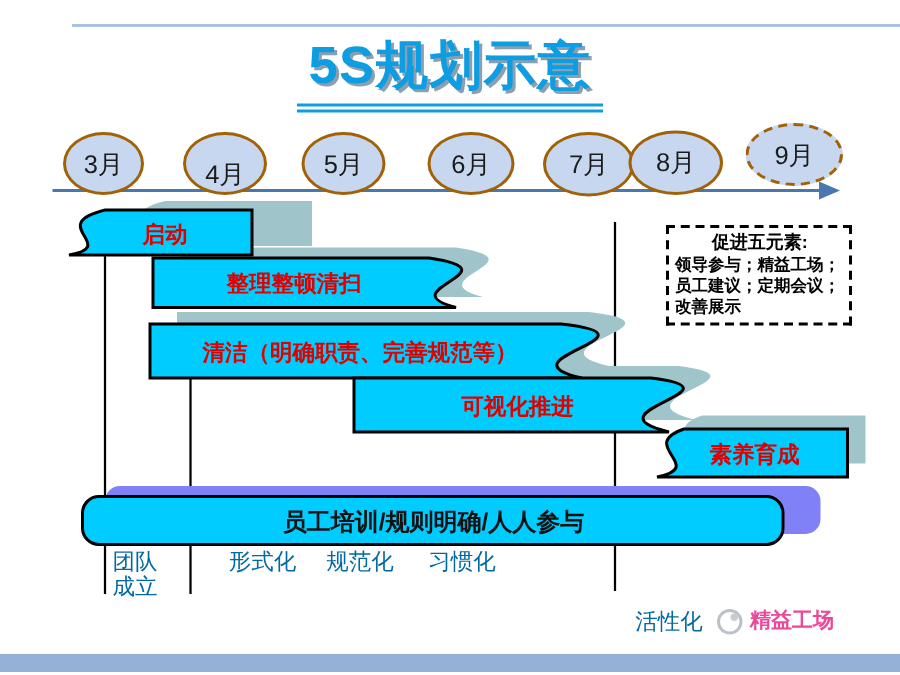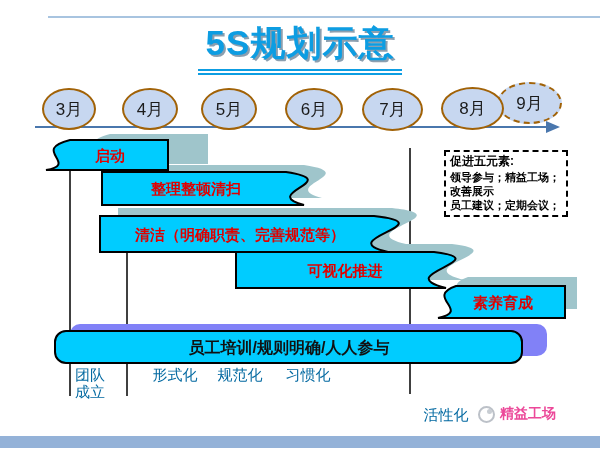--- a/index.html
+++ b/index.html
@@ -27,21 +27,21 @@
   svg.layer{position:absolute;left:0;top:0;z-index:1;}
   svg text{font-family:"Liberation Sans", sans-serif;font-weight:bold;}
   .vline{stroke:#000;stroke-width:1.5;fill:none;}
   .bars path, .bars rect{stroke:#000;stroke-width:2;}
   
   .note{
     left:444px;top:150px;width:124px;box-sizing:border-box;z-index:3;
     border:2px dashed #000;background:#fff;padding:2px 3px 3px 4px;
     font-size:11px;font-weight:bold;line-height:1.3;color:#000;white-space:nowrap;
   }
-  .note .heading{font-size:12px;}
+  .note .heading{font-size:12px;text-align:center;}
   
   .phase{
     position:absolute;top:366px;width:90px;text-align:center;z-index:2;
     font-size:15px;color:#0369a1;white-space:pre-line;line-height:1.15;
   }
   
   .watermark{left:478px;top:405px;display:flex;align-items:center;gap:5px;z-index:2;
     color:#ec4899;font-size:14px;font-weight:bold;}
   .logo-dot{width:13px;height:13px;border:2px solid #bcc1c8;border-radius:50%;position:relative;}
   .logo-dot::after{content:"";position:absolute;right:1px;top:1px;width:5px;height:5px;
@@ -94,44 +94,44 @@
     <text x="240" y="240" text-anchor="middle">清洁（明确职责、完善规范等）</text>
     <text x="345" y="276" text-anchor="middle">可视化推进</text>
     <text x="503" y="308" text-anchor="middle">素养育成</text>
   </g>
   <text x="289" y="353" text-anchor="middle" font-size="16" fill="#111111">员工培训/规则明确/人人参与</text>
 </svg>
 
 <div class="oval" style="left:42px;top:88px;width:50px;height:38px;">
     <span>3月</span>
   </div>
-<div class="oval" style="left:122px;top:88px;width:52px;height:38px;">
+<div class="oval" style="left:122px;top:88px;width:52px;height:38px;align-items:flex-end;">
     <span>4月</span>
   </div>
 <div class="oval" style="left:201px;top:88px;width:52px;height:38px;">
     <span>5月</span>
   </div>
 <div class="oval" style="left:285px;top:88px;width:54px;height:38px;text-align:center;">
     <span>6月</span>
   </div>
 <div class="oval" style="left:362px;top:88px;width:57px;height:39px;">
     <span>7月</span>
   </div>
 <div class="oval dashed" style="left:497px;top:82px;width:61px;height:38px;">
     <span>9月</span>
   </div>
-<div class="oval" style="left:441px;top:87px;width:59px;height:39px;">
+<div class="oval" style="left:419px;top:87px;width:59px;height:39px;">
     <span>8月</span>
   </div>
 
 <div class="abs note">
   <div class="heading">促进五元素:</div>
   <div>领导参与；精益工场；</div>
+  <div>员工建议；定期会议；</div>
   <div>改善展示</div>
-  <div>员工建议；定期会议；</div>
 </div>
 
 <div class="phase" style="left:45px;">团队
 成立</div>
 <div class="phase" style="left:130px;">形式化</div>
 <div class="phase" style="left:195px;">规范化</div>
 <div class="phase" style="left:263px;">习惯化</div>
 <div class="phase" style="left:401px;margin-top:40px;">活性化</div>
 
 <div class="abs watermark">

